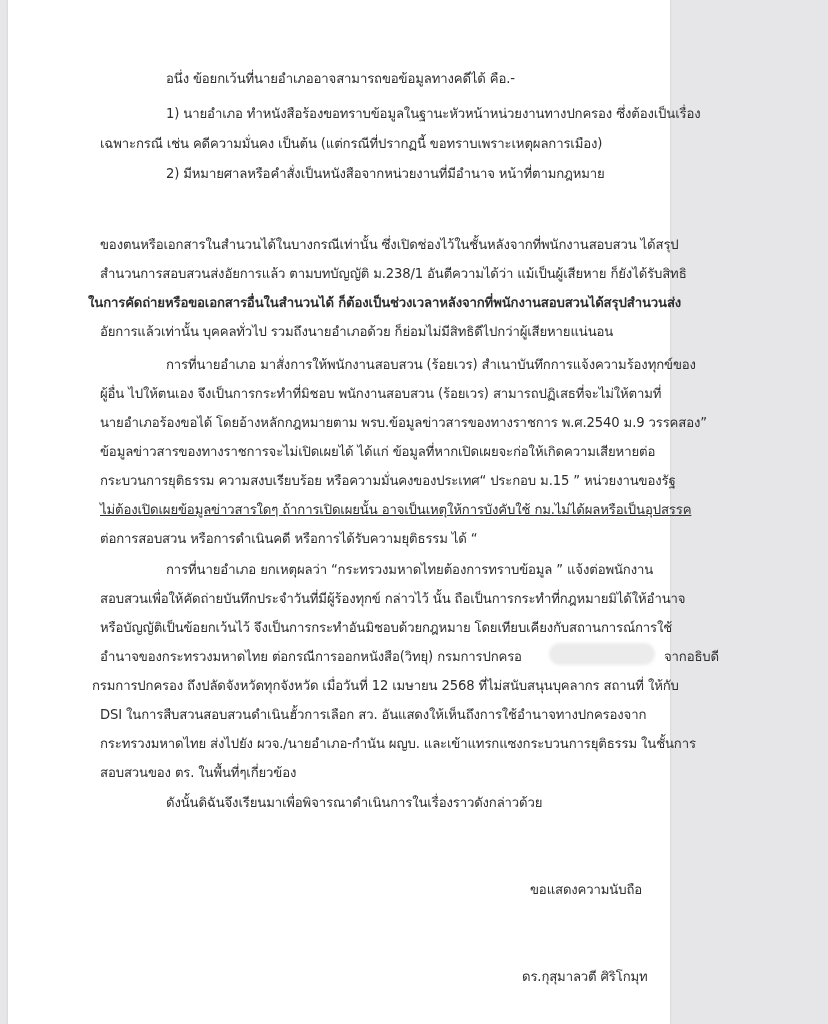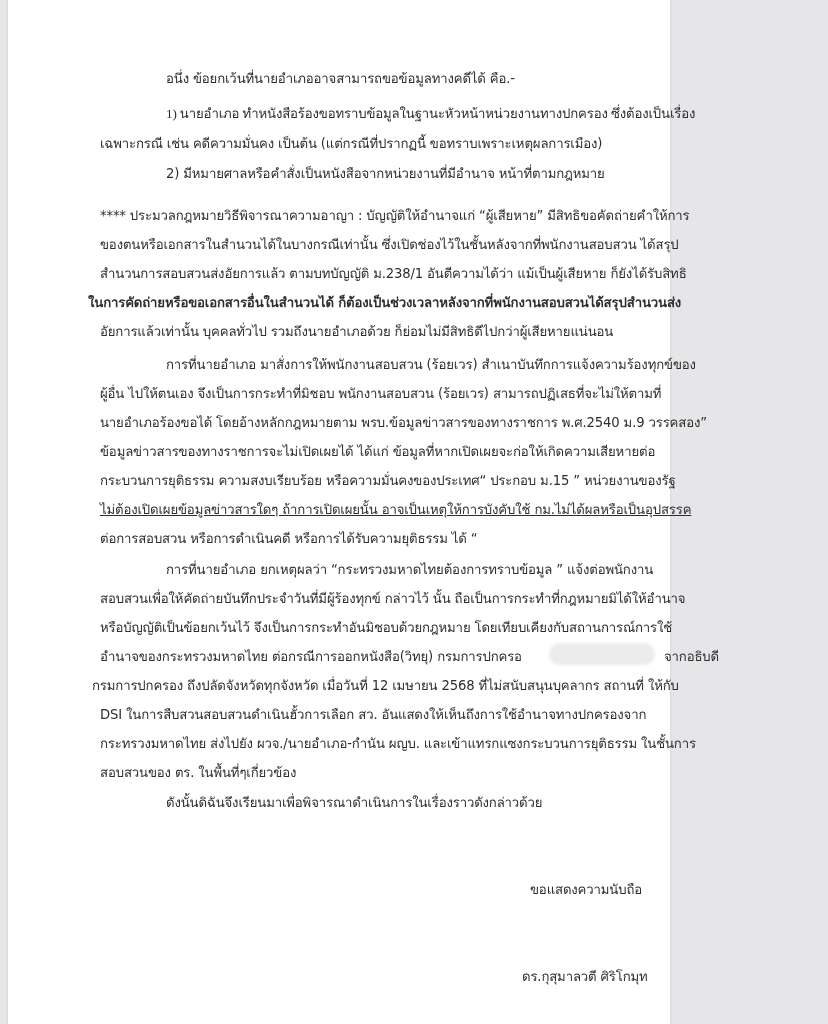--- a/index.html
+++ b/index.html
@@ -38,25 +38,24 @@
       border-radius: 11px;
       filter: blur(1.5px);
     }
   </style>
 </head>
 <body>
 
 <div class="page">
 
   <div class="line" style="left:158px; top:70px;">อนึ่ง ข้อยกเว้นที่นายอำเภออาจสามารถขอข้อมูลทางคดีได้ คือ.-</div>
-  <div class="line" style="left:158px; top:105px;font-family:Liberation Serif, serif;">1) นายอำเภอ ทำหนังสือร้องขอทราบข้อมูลในฐานะหัวหน้าหน่วยงานทางปกครอง ซึ่งต้องเป็นเรื่อง</div>
+  <div class="line" style="left:158px; top:105px;">1) นายอำเภอ ทำหนังสือร้องขอทราบข้อมูลในฐานะหัวหน้าหน่วยงานทางปกครอง ซึ่งต้องเป็นเรื่อง</div>
   <div class="line" style="left:92px; top:135px;">เฉพาะกรณี เช่น คดีความมั่นคง เป็นต้น (แต่กรณีที่ปรากฏนี้ ขอทราบเพราะเหตุผลการเมือง)</div>
   <div class="line" style="left:158px; top:165px;">2) มีหมายศาลหรือคำสั่งเป็นหนังสือจากหน่วยงานที่มีอำนาจ หน้าที่ตามกฎหมาย</div>
 
-  <div class="line" style="left:92px; top:207px;">**** ประมวลกฎหมายวิธีพิจารณาความอาญา : บัญญัติให้อำนาจแก่ “ผู้เสียหาย” มีสิทธิขอคัดถ่ายคำให้การ</div>
   <div class="line" style="left:92px; top:236px;">ของตนหรือเอกสารในสำนวนได้ในบางกรณีเท่านั้น ซึ่งเปิดช่องไว้ในชั้นหลังจากที่พนักงานสอบสวน ได้สรุป</div>
   <div class="line" style="left:92px; top:265px;">สำนวนการสอบสวนส่งอัยการแล้ว ตามบทบัญญัติ ม.238/1  อันตีความได้ว่า แม้เป็นผู้เสียหาย ก็ยังได้รับสิทธิ</div>
   <div class="line" style="left:80px; top:294px;font-weight:bold;">ในการคัดถ่ายหรือขอเอกสารอื่นในสำนวนได้ ก็ต้องเป็นช่วงเวลาหลังจากที่พนักงานสอบสวนได้สรุปสำนวนส่ง</div>
   <div class="line" style="left:92px; top:323px;">อัยการแล้วเท่านั้น บุคคลทั่วไป รวมถึงนายอำเภอด้วย ก็ย่อมไม่มีสิทธิดีไปกว่าผู้เสียหายแน่นอน</div>
 
   <div class="line" style="left:158px; top:356px;">การที่นายอำเภอ มาสั่งการให้พนักงานสอบสวน (ร้อยเวร) สำเนาบันทึกการแจ้งความร้องทุกข์ของ</div>
   <div class="line" style="left:92px; top:385px;">ผู้อื่น ไปให้ตนเอง จึงเป็นการกระทำที่มิชอบ พนักงานสอบสวน (ร้อยเวร) สามารถปฏิเสธที่จะไม่ให้ตามที่</div>
   <div class="line" style="left:92px; top:414px;">นายอำเภอร้องขอได้ โดยอ้างหลักกฎหมายตาม พรบ.ข้อมูลข่าวสารของทางราชการ พ.ศ.2540 ม.9 วรรคสอง”</div>
   <div class="line" style="left:92px; top:443px;">ข้อมูลข่าวสารของทางราชการจะไม่เปิดเผยได้ ได้แก่  ข้อมูลที่หากเปิดเผยจะก่อให้เกิดความเสียหายต่อ</div>
   <div class="line" style="left:92px; top:472px;">กระบวนการยุติธรรม ความสงบเรียบร้อย หรือความมั่นคงของประเทศ“ ประกอบ ม.15 ” หน่วยงานของรัฐ</div>

